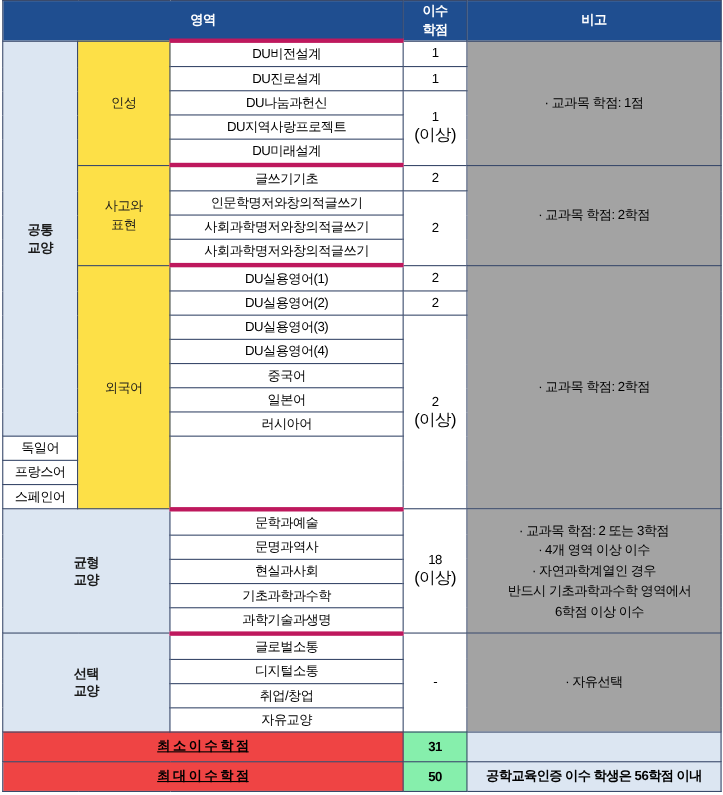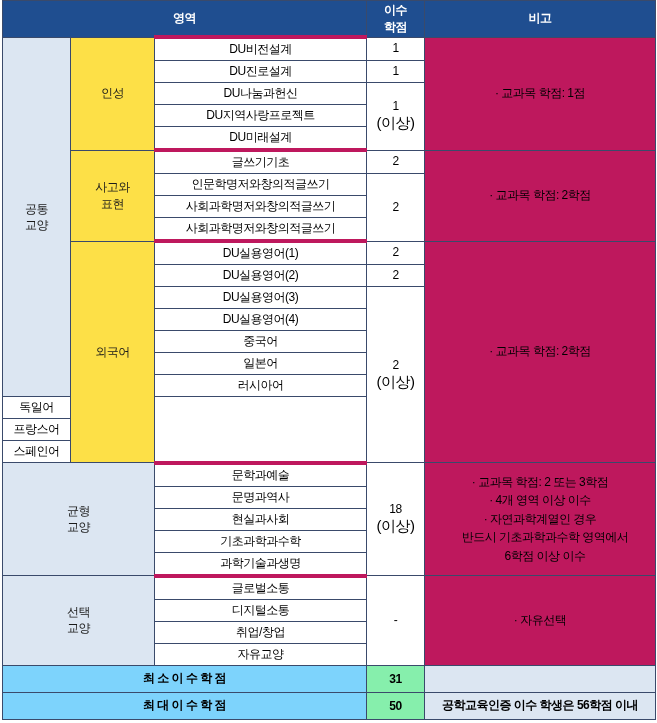--- a/index.html
+++ b/index.html
@@ -52,21 +52,21 @@
     border: 1px solid #13335f;
   }
   .col-a { width: 68px; }
   .col-b { width: 84px; }
   .col-c { width: 212px; }
   .col-d { width: 58px; }
   .col-e { width: 231px; }
 
   .group-cell {
     background: #dce6f2;
-    font-weight: normal;
+    font-weight: bold;
     color: #1a1a1a;
     line-height: 1.35;
   }
   .sub-cell {
     background: #fde047;
     font-weight: normal;
     color: #1a1a1a;
     line-height: 1.35;
   }
   .course-cell {
@@ -83,34 +83,35 @@
   .course-cell.solid-bottom { border-bottom: 1px solid #3a4a6b; }
   .credit-cell {
     background: #ffffff;
     line-height: 1.25;
   }
   .credit-cell .sub {
     display: block;
     font-size: 15px;
   }
   .note-cell {
-    background: #be185d;
+    background: #a3a3a3;
     text-align: left;
     padding: 2px 4px 2px 8px;
     line-height: 1.55;
     font-size: 12px;
   }
   .note-cell div { white-space: nowrap; }
   .note-indent { padding-left: 10px; }
   .total-label {
-    background: #7dd3fc;
+    background: #ef4444;
     font-weight: bold;
     height: 26px;
     letter-spacing: 2px;
     font-size: 13px;
+    text-decoration: underline;
   }
   .total-value {
     background: #86efac;
     font-weight: bold;
     font-size: 13px;
   }
   .total-note {
     background: #dce6f2;
     font-weight: bold;
     font-size: 12px;

